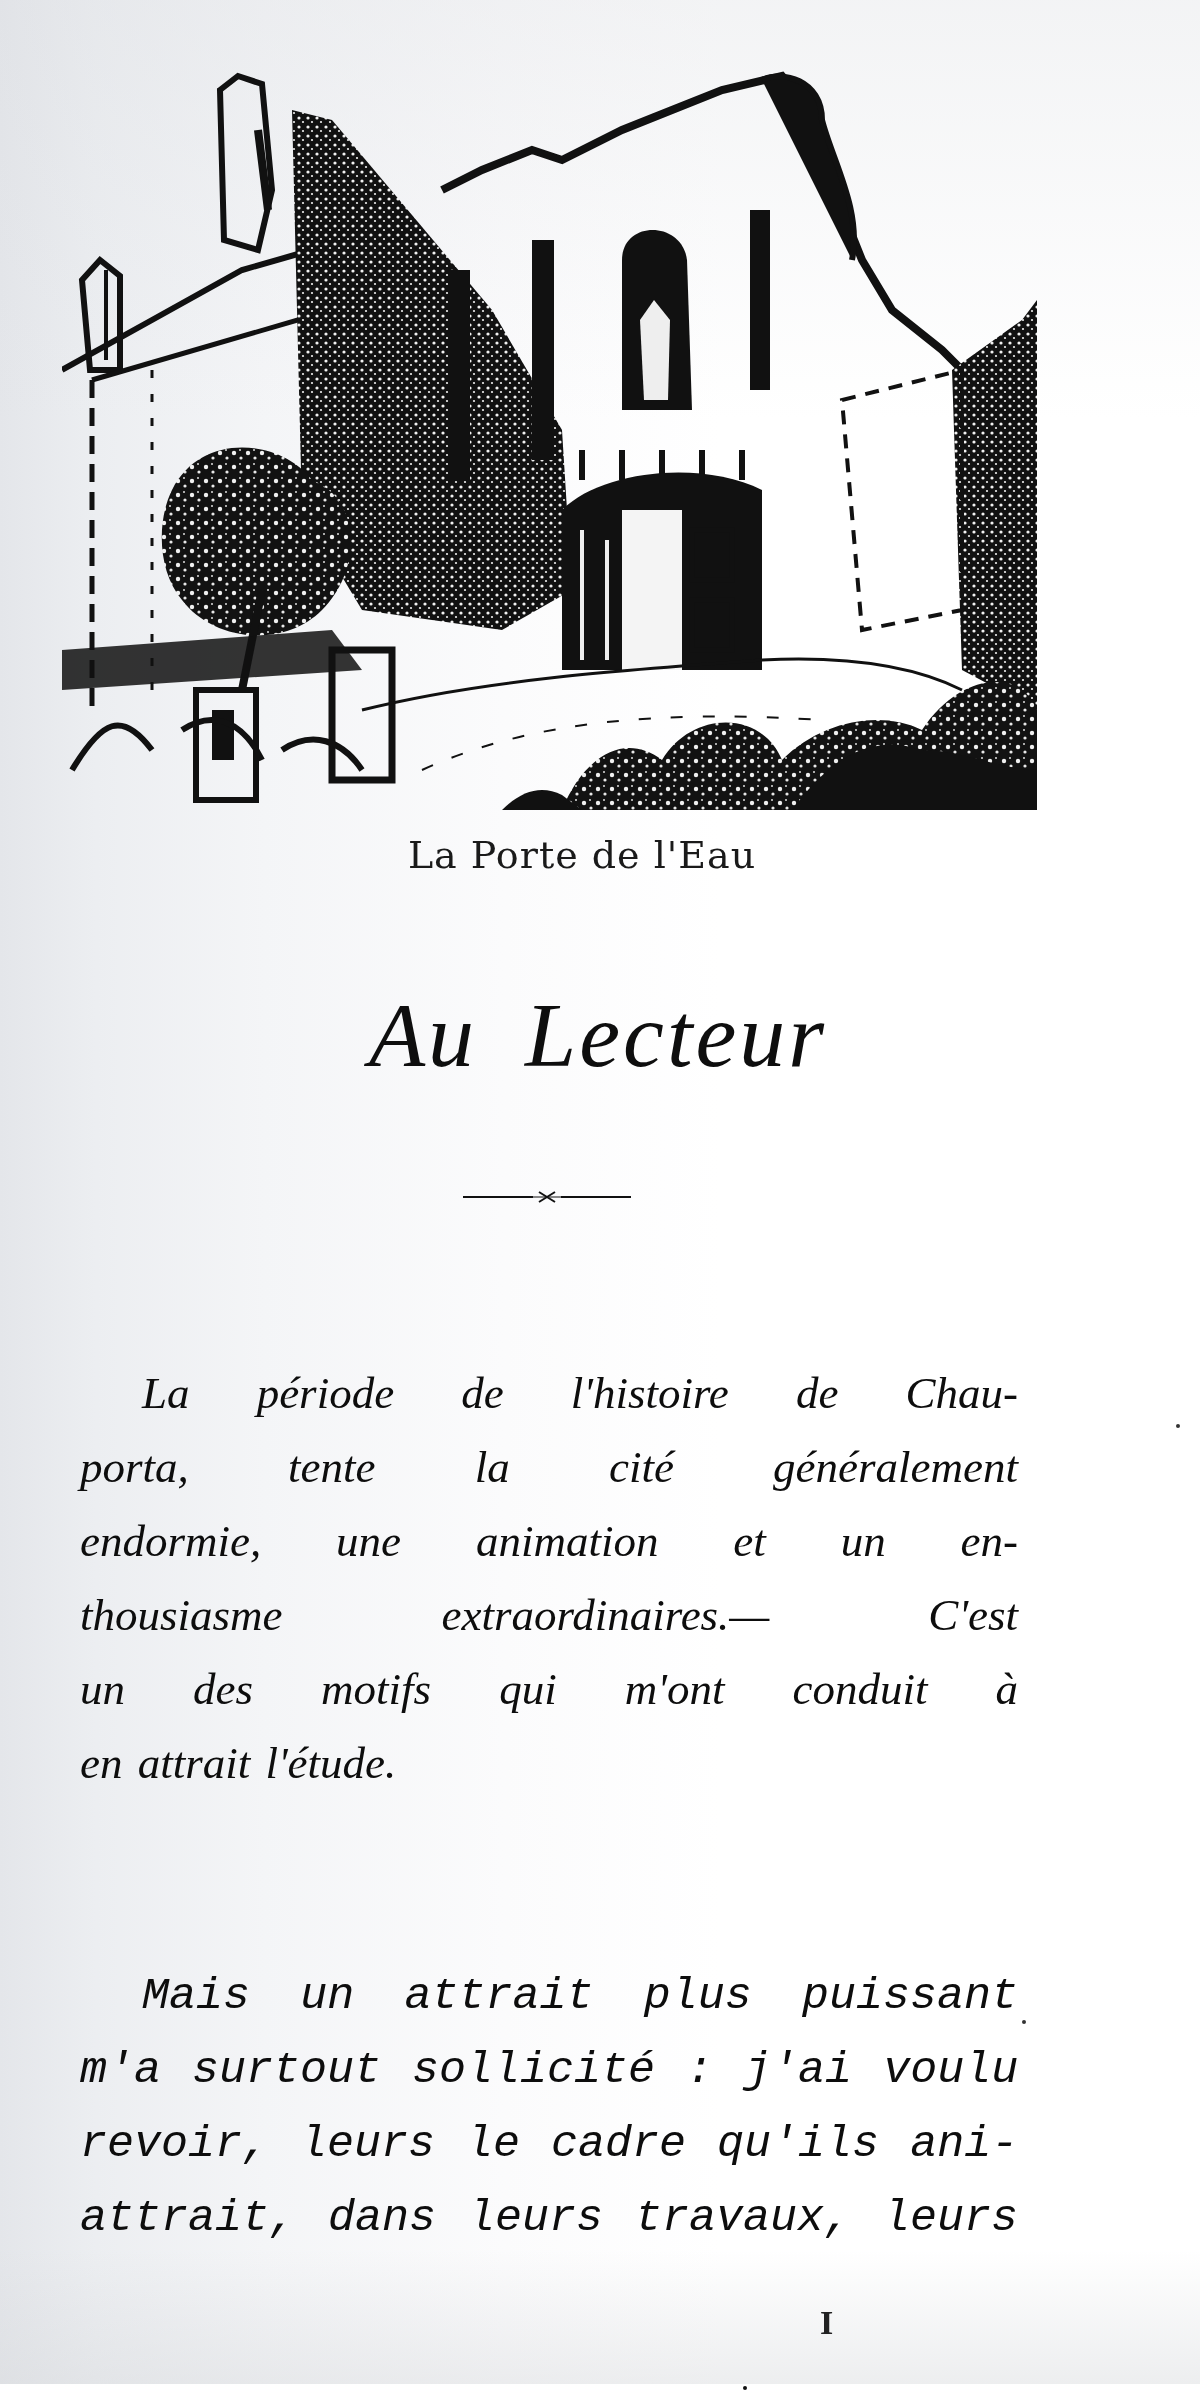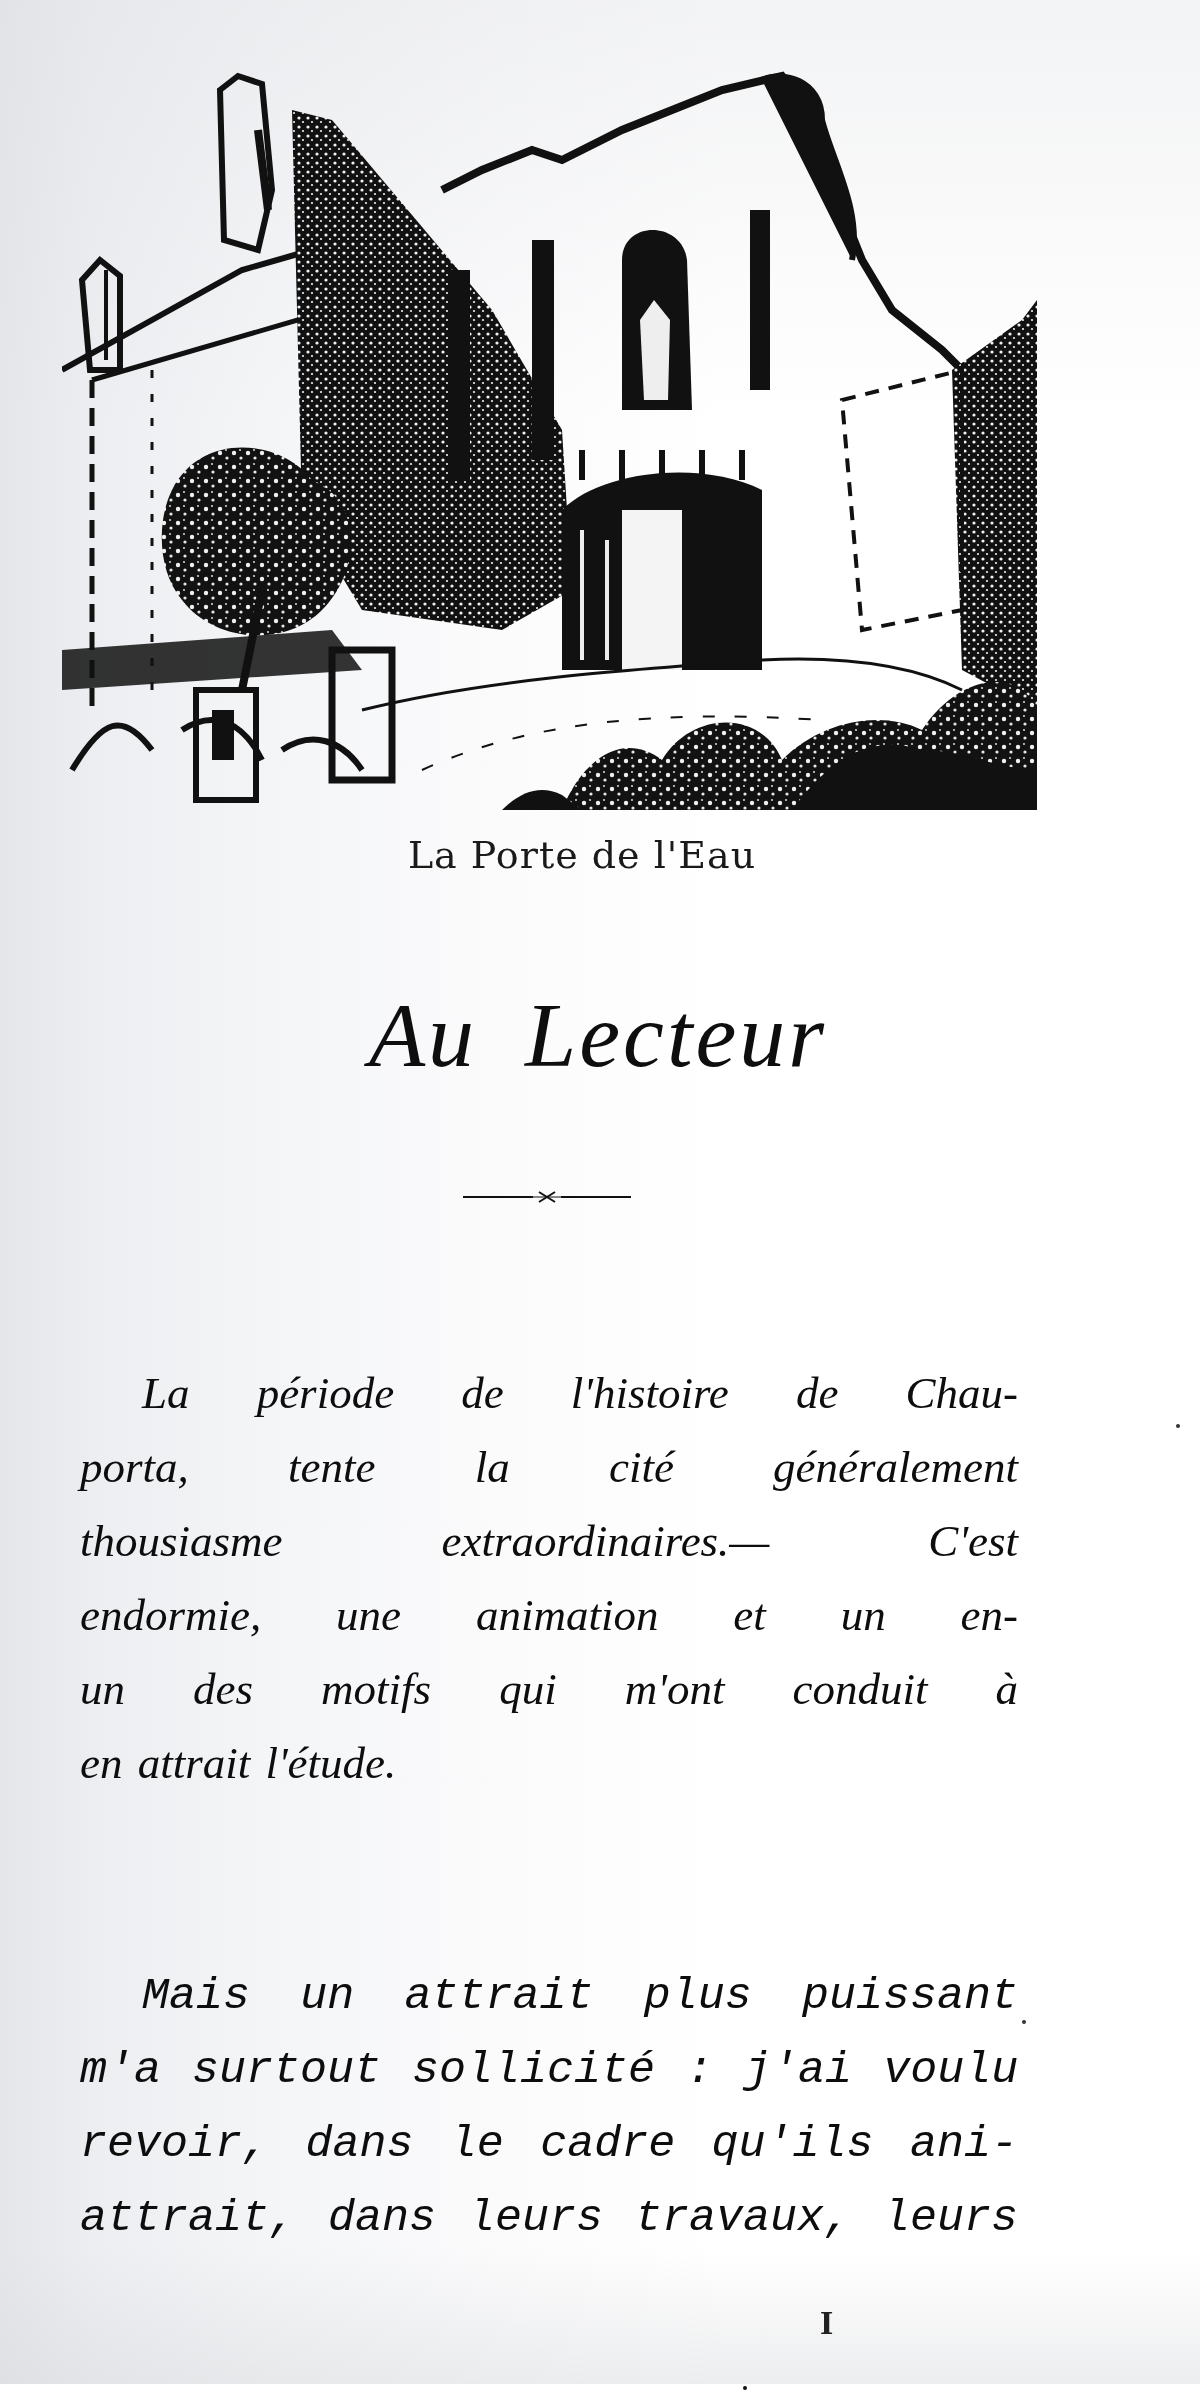--- a/index.html
+++ b/index.html
@@ -214,30 +214,30 @@
     <line x1="0" y1="7" x2="70" y2="7" stroke="#111" stroke-width="2.2"></line>
     <line x1="98" y1="7" x2="168" y2="7" stroke="#111" stroke-width="2.2"></line>
     <path d="M76 2 L92 12 M92 2 L76 12" stroke="#111" stroke-width="2"></path>
     <line x1="70" y1="7" x2="98" y2="7" stroke="#111" stroke-width="1"></line>
   </svg>
 </div>
 
 <div class="body-text para-1">
   <span class="line indent">La période de l'histoire de Chau-</span>
   <span class="line">porta, tente la cité généralement</span>
+  <span class="line">endormie, une animation et un en-</span>
   <span class="line">thousiasme extraordinaires.— C'est</span>
-  <span class="line">endormie, une animation et un en-</span>
   <span class="line">un des motifs qui m'ont conduit à</span>
   <span class="line last">en attrait l'étude.</span>
 </div>
 
 <div class="body-text para-2">
   <span class="line indent">Mais un attrait plus puissant</span>
   <span class="line">m'a surtout sollicité : j'ai voulu</span>
-  <span class="line">revoir, dans le cadre qu'ils ani-</span>
+  <span class="line">revoir, leurs le cadre qu'ils ani-</span>
   <span class="line">attrait, dans leurs travaux, leurs</span>
 </div>
 
 <div class="page-number">I</div>
 
 <span class="speck" style="left:1176px;top:1424px;"></span>
 <span class="speck" style="left:1022px;top:2020px;"></span>
 <span class="speck" style="left:743px;top:2386px;background:#111;"></span>
 
 </body></html>

